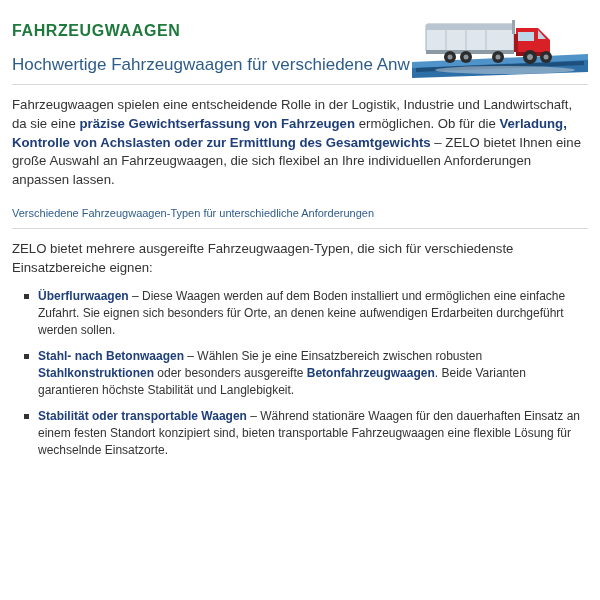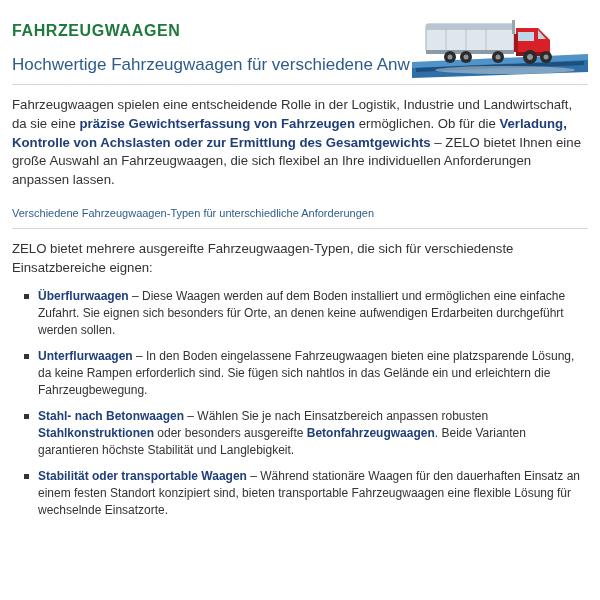--- a/index.html
+++ b/index.html
@@ -147,19 +147,18 @@
 
 
   <h3 class="section-title">Verschiedene Fahrzeugwaagen-Typen für unterschiedliche Anforderungen</h3>
 
   <hr class="divider">
 
   <p class="body-text">ZELO bietet mehrere ausgereifte Fahrzeugwaagen-Typen, die sich für verschiedenste Einsatzbereiche eignen:</p>
 
   <ul class="feature-list">
     <li><b>Überflurwaagen</b><span> – Diese Waagen werden auf dem Boden installiert und ermöglichen eine einfache Zufahrt. Sie eignen sich besonders für Orte, an denen keine aufwendigen Erdarbeiten durchgeführt werden sollen.</span></li>
-    <li><b>Unterflurwaagen</b><span> – In den Boden eingelassene Fahrzeugwaagen bieten eine platzsparende Lösung, da keine Rampen erforderlich sind. Sie fügen sich nahtlos in das Gelände ein und erleichtern die Fahrzeugbewegung.</span></li>
-    <li><b>Stahl- nach Betonwaagen</b><span> – Wählen Sie je nach Einsatzbereich anpassen robusten </span><b>Stahlkonstruktionen</b><span> oder besonders ausgereifte </span><b>Betonfahrzeugwaagen</b><span>. Beide Varianten garantieren höchste Stabilität und Langlebigkeit.</span></li>
+    <li><b>Stahl- nach Betonwaagen</b><span> – Wählen Sie je eine Einsatzbereich zwischen robusten </span><b>Stahlkonstruktionen</b><span> oder besonders ausgereifte </span><b>Betonfahrzeugwaagen</b><span>. Beide Varianten garantieren höchste Stabilität und Langlebigkeit.</span></li>
     <li><b>Stabilität oder transportable Waagen</b><span> – Während stationäre Waagen für den dauerhaften Einsatz an einem festen Standort konzipiert sind, bieten transportable Fahrzeugwaagen eine flexible Lösung für wechselnde Einsatzorte.</span></li>
 
   </ul>
 
 </div>
 
 </body></html>

